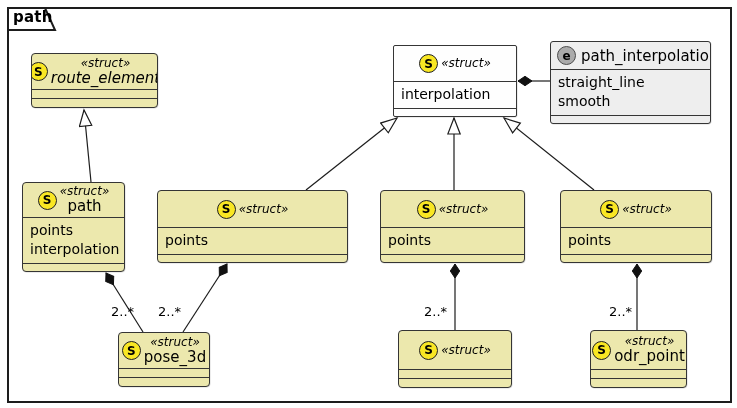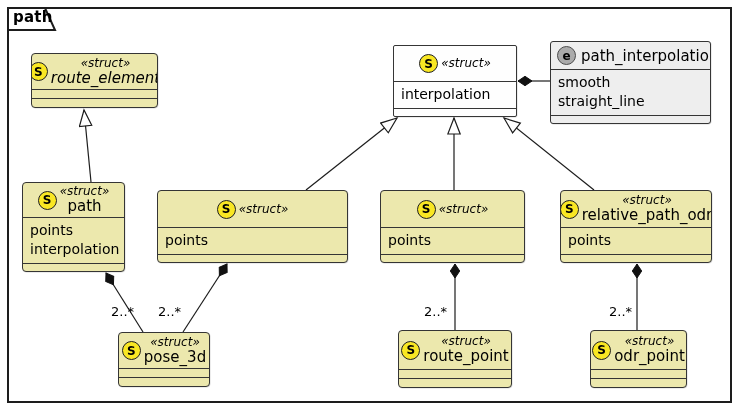--- a/index.html
+++ b/index.html
@@ -102,22 +102,22 @@
     </div>
     <div class="empty-comp" style="height:8px;"></div>
   </div>
 
   <div class="uml-box fill-enum" style="left:550px; top:41px; width:161px; height:83px; border-radius:3px;">
     <div class="hdr-enum">
       <span class="spot spot-e">e</span>
       <span class="cname">path_interpolation</span>
     </div>
     <div class="attrs">
+      <div>straight_line</div>
       <div>smooth</div>
-      <div>straight_line</div>
     </div>
     <div class="empty-comp" style="height:8px;"></div>
   </div>
 
   <div class="uml-box fill-struct" style="left:22px; top:182px; width:103px; height:90px;">
     <div class="hdr">
       <span class="spot spot-s">S</span>
       <span class="titlecol">
         <span class="stereo">«struct»</span>
         <span class="cname">path</span>
@@ -154,21 +154,20 @@
       <div>points</div>
     </div>
     <div class="empty-comp" style="height:8px;"></div>
   </div>
 
   <div class="uml-box fill-struct" style="left:560px; top:190px; width:152px; height:73px;">
     <div class="hdr">
       <span class="spot spot-s">S</span>
       <span class="titlecol">
         <span class="stereo">«struct»</span>
-        <span class="cname">relative_path_odr</span>
       </span>
     </div>
     <div class="attrs">
       <div>points</div>
     </div>
     <div class="empty-comp" style="height:8px;"></div>
   </div>
 
   <div class="uml-box fill-struct" style="left:118px; top:332px; width:92px; height:55px;">
     <div class="hdr">
@@ -180,21 +179,20 @@
     </div>
     <div class="empty-comp" style="height:9px;"></div>
     <div class="empty-comp" style="height:9px;"></div>
   </div>
 
   <div class="uml-box fill-struct" style="left:398px; top:330px; width:114px; height:58px;">
     <div class="hdr">
       <span class="spot spot-s">S</span>
       <span class="titlecol">
         <span class="stereo">«struct»</span>
-        <span class="cname">route_point</span>
       </span>
     </div>
     <div class="empty-comp" style="height:9px;"></div>
     <div class="empty-comp" style="height:9px;"></div>
   </div>
 
   <div class="uml-box fill-struct" style="left:590px; top:330px; width:97px; height:58px;">
     <div class="hdr">
       <span class="spot spot-s">S</span>
       <span class="titlecol">

